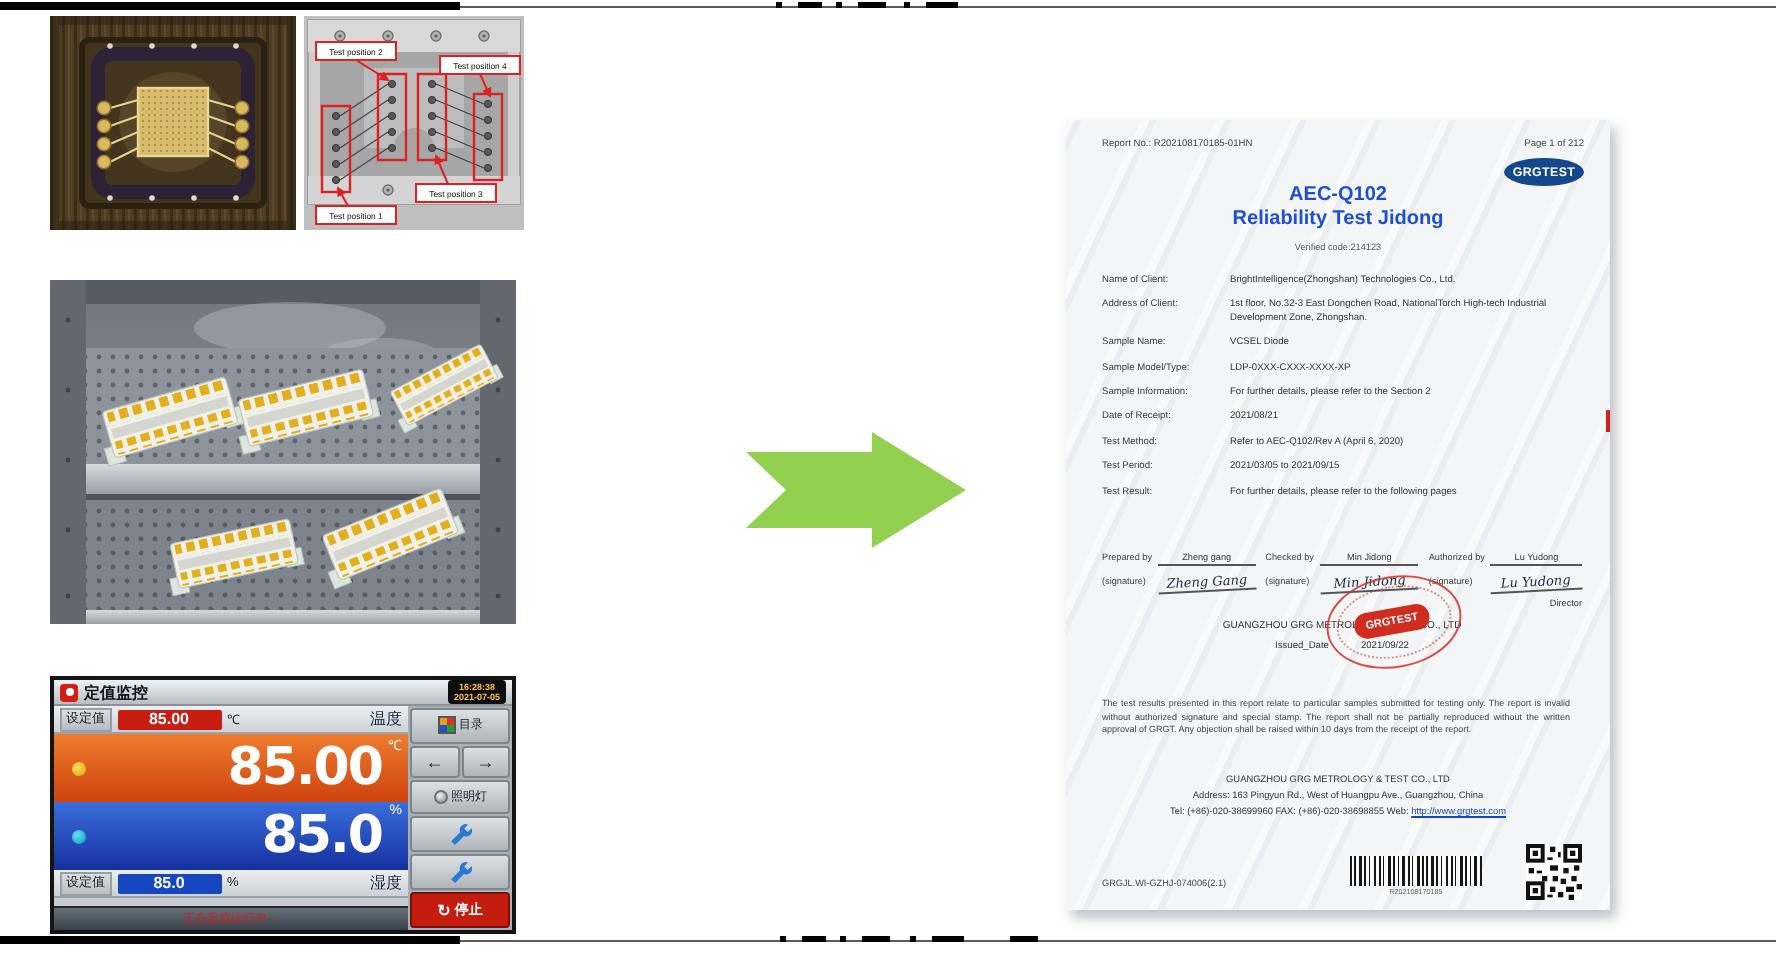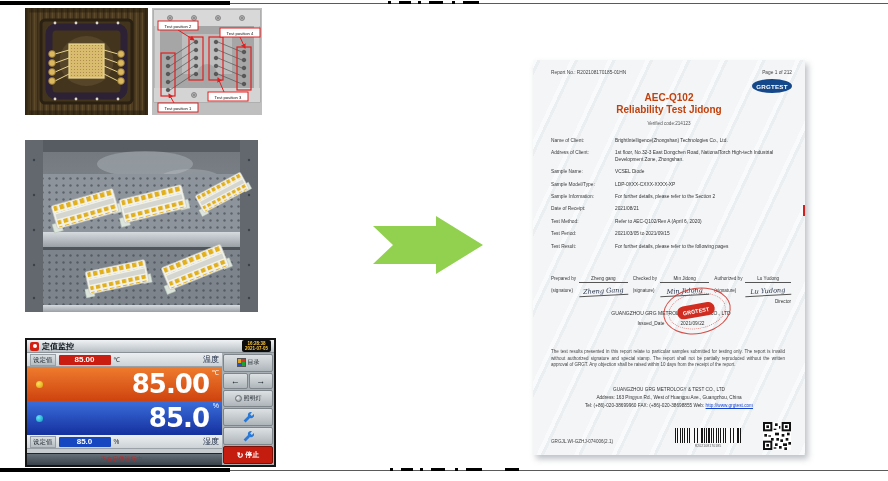--- a/index.html
+++ b/index.html
@@ -4,21 +4,21 @@
 <style>
   html,body{margin:0;padding:0;background:#fff;}
   #canvas{position:relative;width:888px;height:481px;background:#fff;overflow:hidden;
           font-family:"Liberation Sans",sans-serif;}
   
   .rule{position:absolute;background:#000;}
   .rule.thin{background:#5a5a5a;}
   
   .photo{position:absolute;overflow:hidden;}
   
-  .controller{position:absolute;left:25px;top:338px;width:251px;height:129px;background:#141414;}
+  .controller{position:absolute;left:25px;top:338px;width:233px;height:129px;background:#141414;}
   .screen{position:absolute;left:2px;top:2px;right:2px;bottom:2px;background:#c7ccd0;overflow:hidden;}
   .titlebar{position:absolute;left:0;top:0;right:0;height:13px;background:linear-gradient(#eff2f4,#b7bfc5);
             border-bottom:1px solid #8a9298;display:flex;align-items:center;gap:3px;padding:0 3px;box-sizing:border-box;}
   .monicon{width:9px;height:9px;background:#d21f12;border-radius:2px;position:relative;flex:none;}
   .monicon::after{content:"";position:absolute;left:2.5px;top:2.5px;width:4px;height:4px;background:#fff;border-radius:50%;}
   .ctitle{font-size:8px;font-weight:700;color:#10181f;white-space:nowrap;}
   .clock{margin-left:auto;background:#0c0c0c;border-radius:2px;color:#ffc83c;font-size:4.5px;line-height:5.2px;
          padding:1px 3px;text-align:center;font-weight:700;white-space:nowrap;}
   .cmain{position:absolute;left:0;top:13px;right:52px;bottom:0;}
   .setrow{height:14px;background:linear-gradient(#eceff1,#ccd2d6);display:flex;align-items:center;gap:3px;
@@ -58,21 +58,21 @@
   
   .bigarrow{position:absolute;left:373px;top:216px;width:110px;height:58px;}
   
   .doc{position:absolute;left:533px;top:60px;width:272px;height:395px;background:#f3f5f7;color:#333;
        box-shadow:3px 4px 6px rgba(110,120,130,.45);overflow:hidden;}
   .doc::before{content:"";position:absolute;inset:0;pointer-events:none;
        background:repeating-linear-gradient(115deg,rgba(255,255,255,.55) 0 4px,rgba(219,226,231,.35) 4px 7px,rgba(255,255,255,0) 7px 34px);}
   .dochead{position:absolute;top:10px;left:18px;right:13px;display:flex;justify-content:space-between;font-size:4.8px;color:#444;}
   .grglogo{position:absolute;right:13px;top:19px;width:40px;height:14px;background:#15488a;border-radius:50%;
            color:#fff;font-weight:700;font-size:6.2px;display:flex;align-items:center;justify-content:center;letter-spacing:.2px;}
-  .titleblock{position:absolute;top:32px;left:0;right:0;text-align:center;color:#c2410c;}
+  .titleblock{position:absolute;top:32px;left:0;right:0;text-align:center;color:#1d4ed8;}
   .t1,.t2{font-size:10px;font-weight:700;line-height:12px;}
   .vcode{position:absolute;top:61px;left:0;right:0;text-align:center;font-size:4.6px;color:#555;}
   .fields{position:absolute;top:78px;left:18px;width:240px;}
   .frow{display:flex;margin-bottom:6.2px;}
   .flabel{width:64px;flex:none;font-size:4.8px;color:#3a3a3a;line-height:1.3;}
   .fvalue{flex:1;font-size:4.8px;color:#333;line-height:1.3;}
   .sigblock{position:absolute;top:216px;left:18px;width:240px;}
   .siggroups{display:flex;gap:5px;}
   .sg{display:flex;gap:3px;flex:1;}
   .sgl{display:flex;flex-direction:column;gap:7px;font-size:4.6px;color:#3a3a3a;flex:none;}

